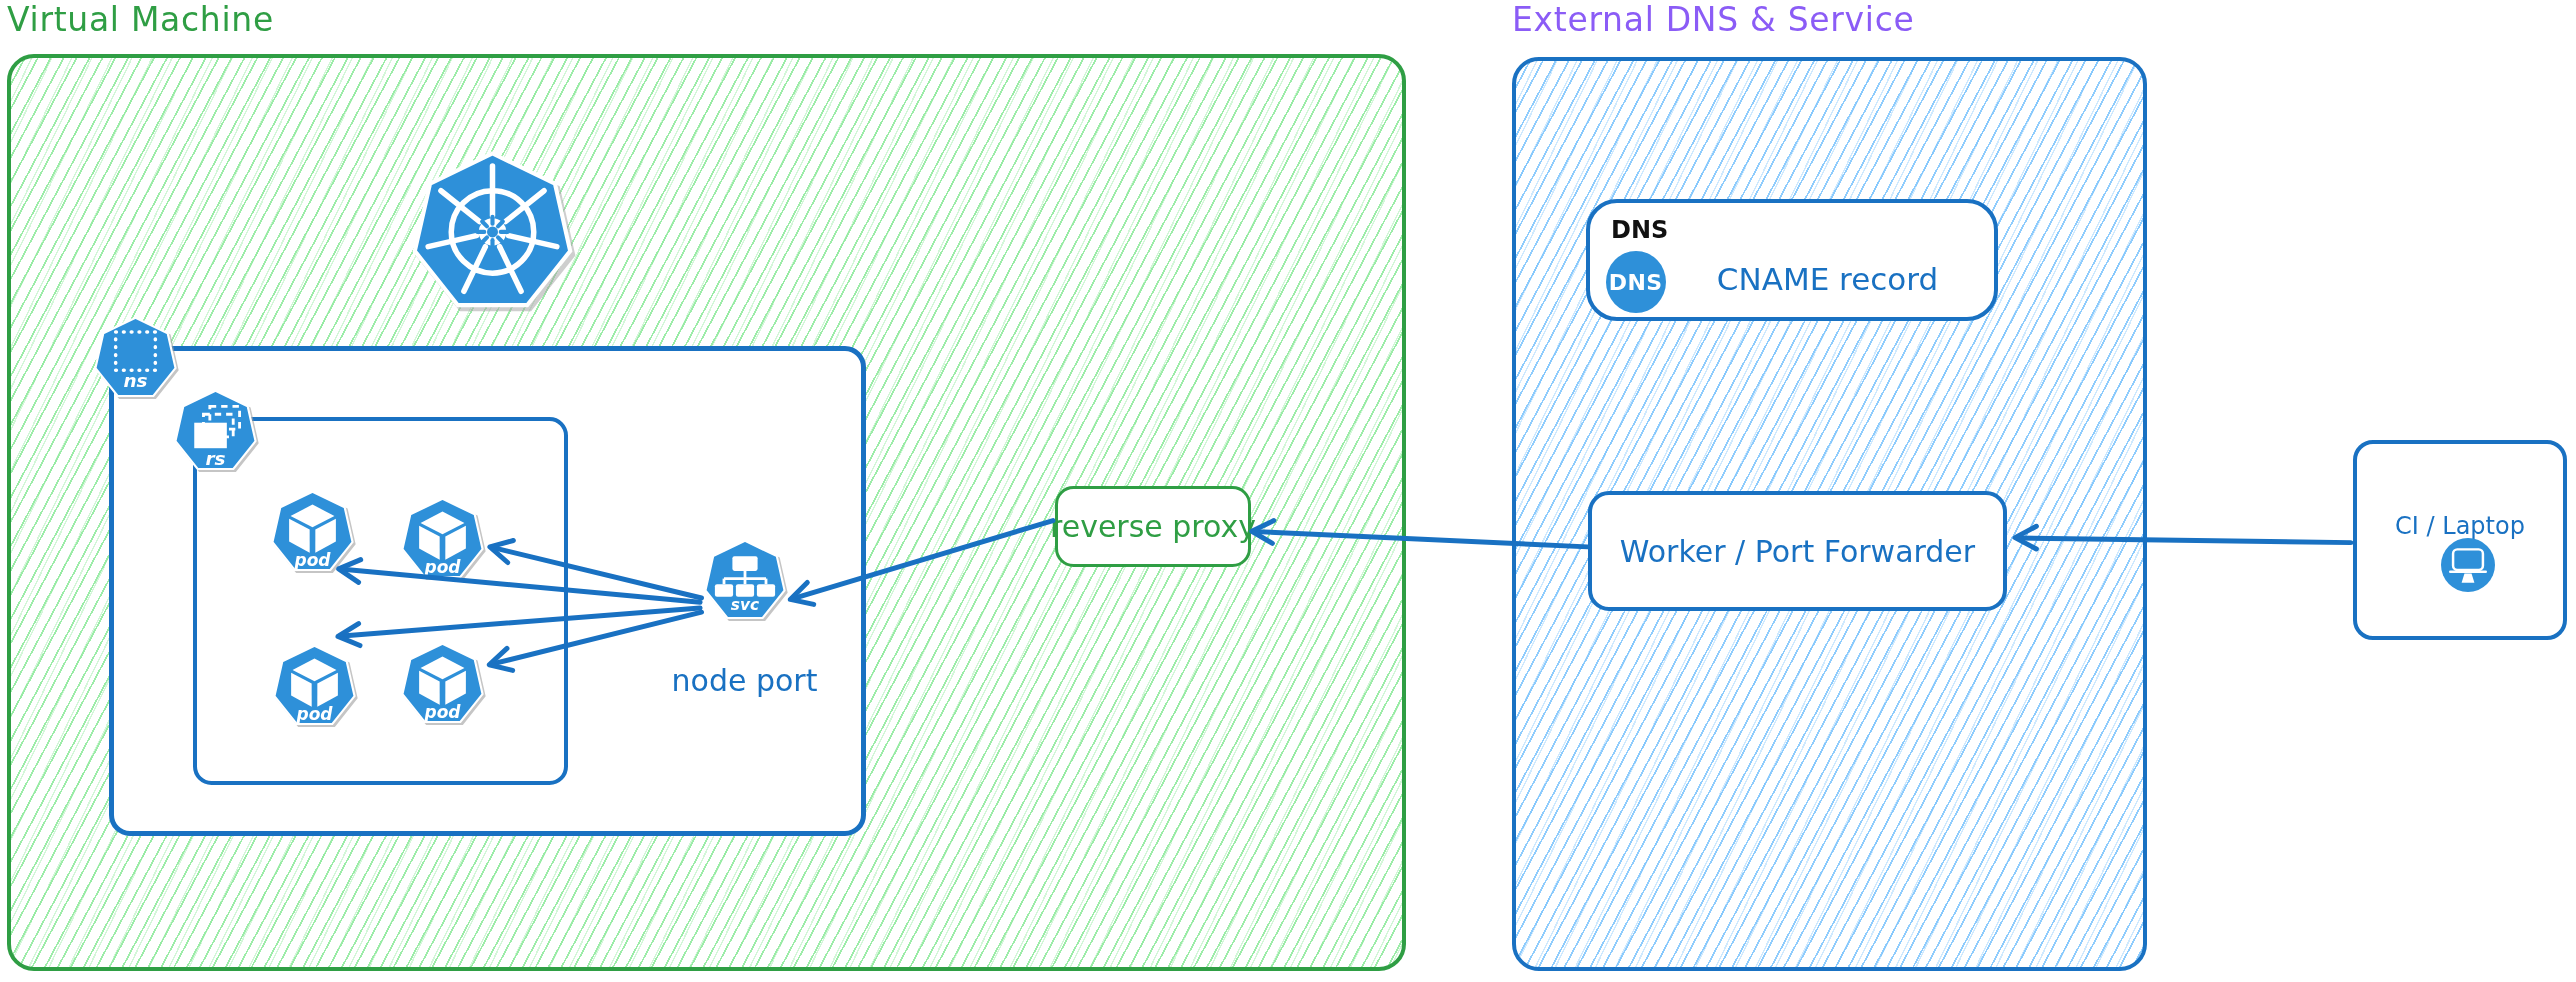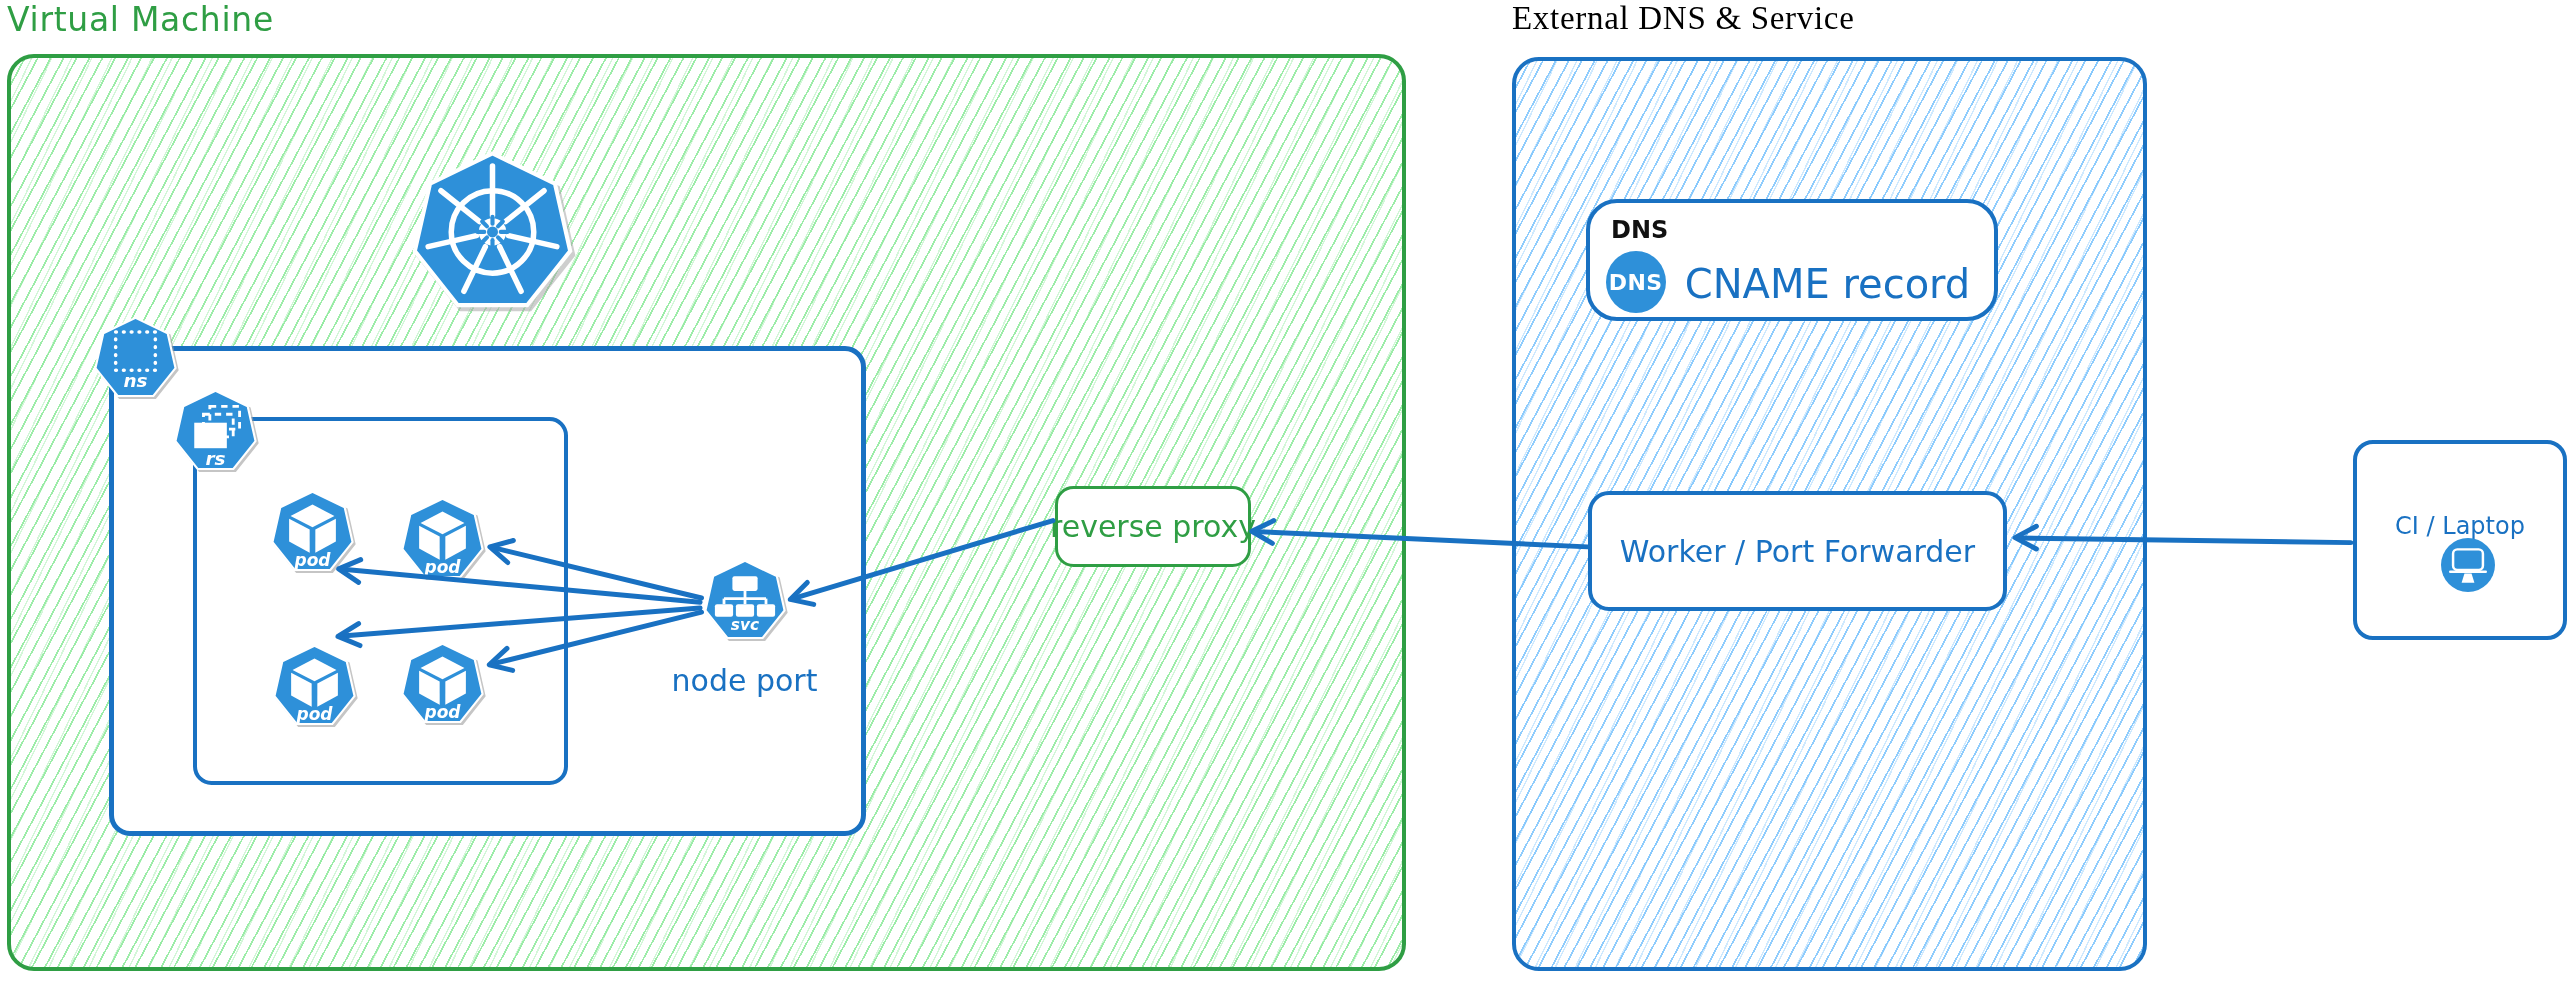--- a/index.html
+++ b/index.html
@@ -15,42 +15,42 @@
       repeating-linear-gradient(118deg, rgba(140,233,154,.85) 0 1.7px, transparent 1.7px 11.4px),
       repeating-linear-gradient(116deg, rgba(140,233,154,.38) 0 1.4px, transparent 1.4px 18px);}
   .ext-box{left:1512px;top:57px;width:635px;height:914px;
     border:4.3px solid #1971c2;border-radius:27px;
     background:
       repeating-linear-gradient(118deg, rgba(116,192,252,.8) 0 1.7px, transparent 1.7px 11.4px),
       repeating-linear-gradient(116deg, rgba(116,192,252,.35) 0 1.4px, transparent 1.4px 18px);}
   .zone-title{position:absolute;top:0px;font-size:33px;font-weight:500;
     text-align:left;letter-spacing:0.7px;white-space:nowrap;}
   .vm-title{left:7px;width:1399px;color:#2f9e44;}
-  .ext-title{left:1512px;width:635px;color:#000000;font-family:Liberation Serif, serif;}
+  .ext-title{left:1512px;width:635px;color:#8b5cf6;}
 
   
   .ns-box{left:109px;top:346px;width:757px;height:490px;background:#fff;
     border:5px solid #1971c2;border-radius:21px;}
   .rs-box{left:193px;top:417px;width:375px;height:368px;background:#fff;
     border:4.3px solid #1971c2;border-radius:18.5px;}
 
   
   .card{position:absolute;box-sizing:border-box;background:#fff;}
   .rp-box{left:1055px;top:486px;width:196px;height:81px;
     border:3.6px solid #2f9e44;border-radius:18.5px;
     display:flex;align-items:center;justify-content:center;}
   .rp-box span{color:#2f9e44;font-size:30px;white-space:nowrap;}
   .dns-card{left:1586px;top:199px;width:412px;height:122px;
     border:4.3px solid #1971c2;border-radius:31px;}
   .dns-header{position:absolute;left:21px;top:12.8px;font-size:24px;font-weight:600;color:#111;}
   .dns-badge{position:absolute;left:15.6px;top:48px;width:60px;height:62px;border-radius:50%;
     background:#2e90d9;display:flex;align-items:center;justify-content:center;}
   .dns-badge span{color:#fff;font-size:22px;font-weight:700;letter-spacing:0.4px;}
   .cname-label{position:absolute;left:85px;top:58px;width:305px;text-align:center;
-    color:#1971c2;font-size:40px;font-weight:500;white-space:nowrap;}
+    color:#1971c2;font-size:31px;font-weight:500;white-space:nowrap;}
   .worker-card{left:1588px;top:491px;width:419px;height:120px;
     border:4.3px solid #1971c2;border-radius:21px;
     display:flex;align-items:center;justify-content:center;}
   .worker-card span{color:#1971c2;font-size:30px;font-weight:500;white-space:nowrap;}
   .ci-card{left:2353px;top:440px;width:214px;height:200px;
     border:4.3px solid #1971c2;border-radius:20px;}
   .ci-title{position:absolute;left:0;top:68px;width:100%;text-align:center;
     color:#1971c2;font-size:24px;font-weight:500;white-space:nowrap;}
   .ci-circle{position:absolute;left:84px;top:94px;width:54px;height:54px;}
 
@@ -61,21 +61,21 @@
   
   .icon{position:absolute;filter:drop-shadow(2.1px 2.8px 0 rgba(158,158,158,.6));}
   .k8s-logo{left:410px;top:148px;width:165px;height:165px;
     filter:drop-shadow(3.6px 4.3px 0 rgba(165,165,165,.55));}
   .i-ns{left:93px;top:315px;width:85px;height:85px;}
   .i-rs{left:173px;top:388px;width:85px;height:85px;}
   .i-pod1{left:270px;top:489px;width:85px;height:85px;}
   .i-pod2{left:400px;top:496px;width:85px;height:85px;}
   .i-pod3{left:272px;top:643px;width:85px;height:85px;}
   .i-pod4{left:400px;top:641px;width:85px;height:85px;}
-  .i-svc{left:703px;top:558px;width:84px;height:84px;}
+  .i-svc{left:703px;top:538px;width:84px;height:84px;}
   .icon svg{display:block;width:100%;height:100%;}
   .icon text{font-family:"DejaVu Sans","Liberation Sans",sans-serif;font-weight:600;fill:#fff;}
 
   .arrows{position:absolute;left:0;top:0;width:2576px;height:983px;z-index:9;}
   .arrows path,.arrows polyline{stroke:#1971c2;stroke-width:7;fill:none;
     stroke-linecap:round;stroke-linejoin:round;}
 </style>
 </head>
 <body>
 

